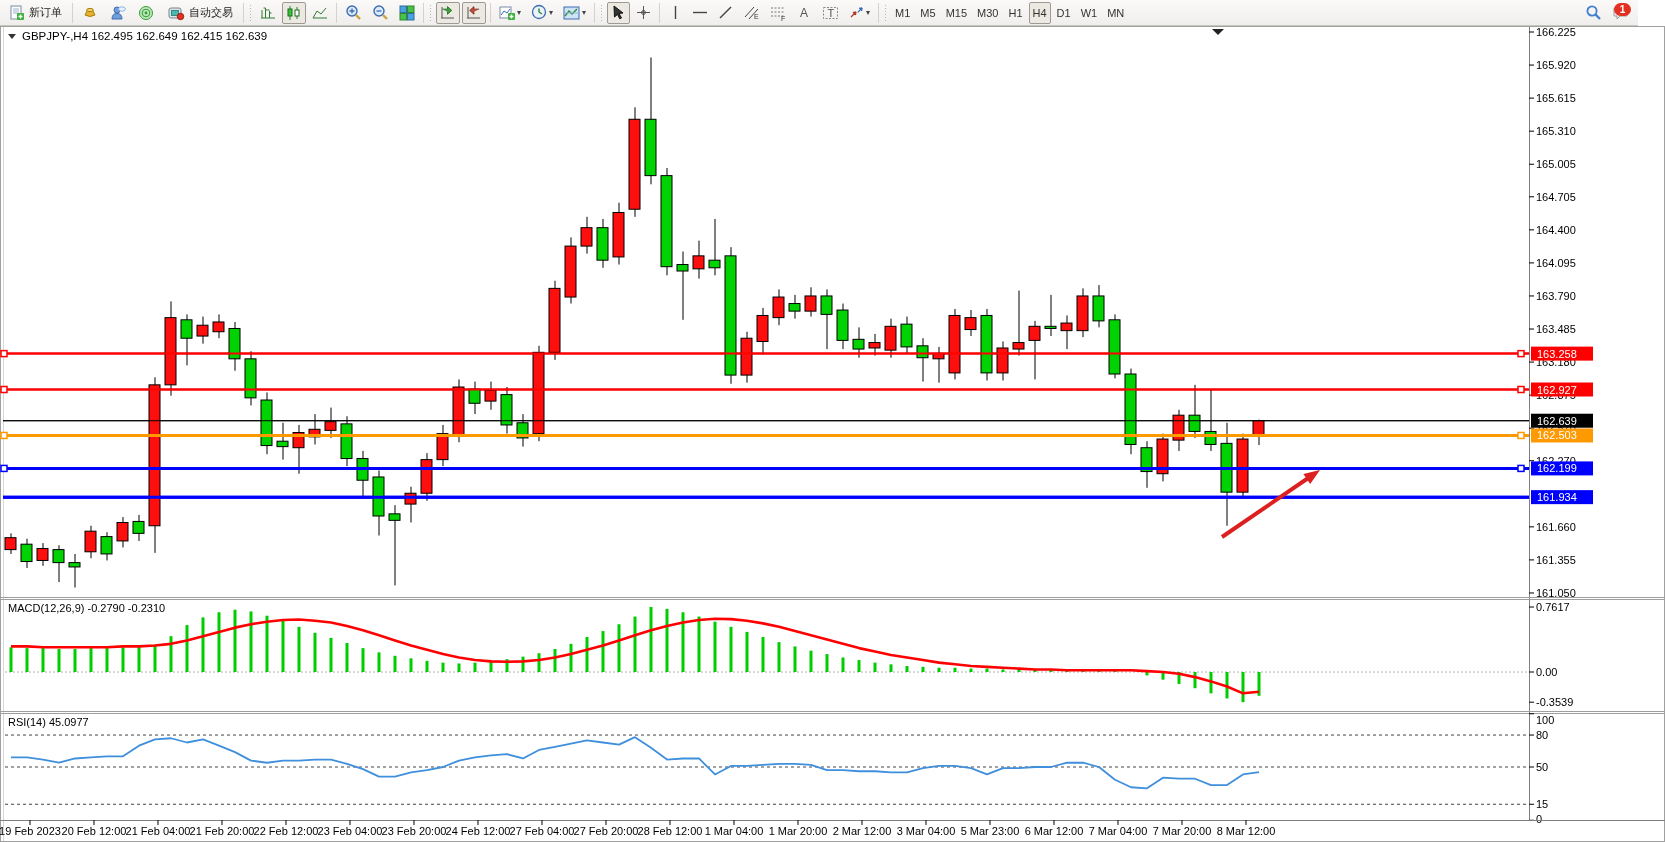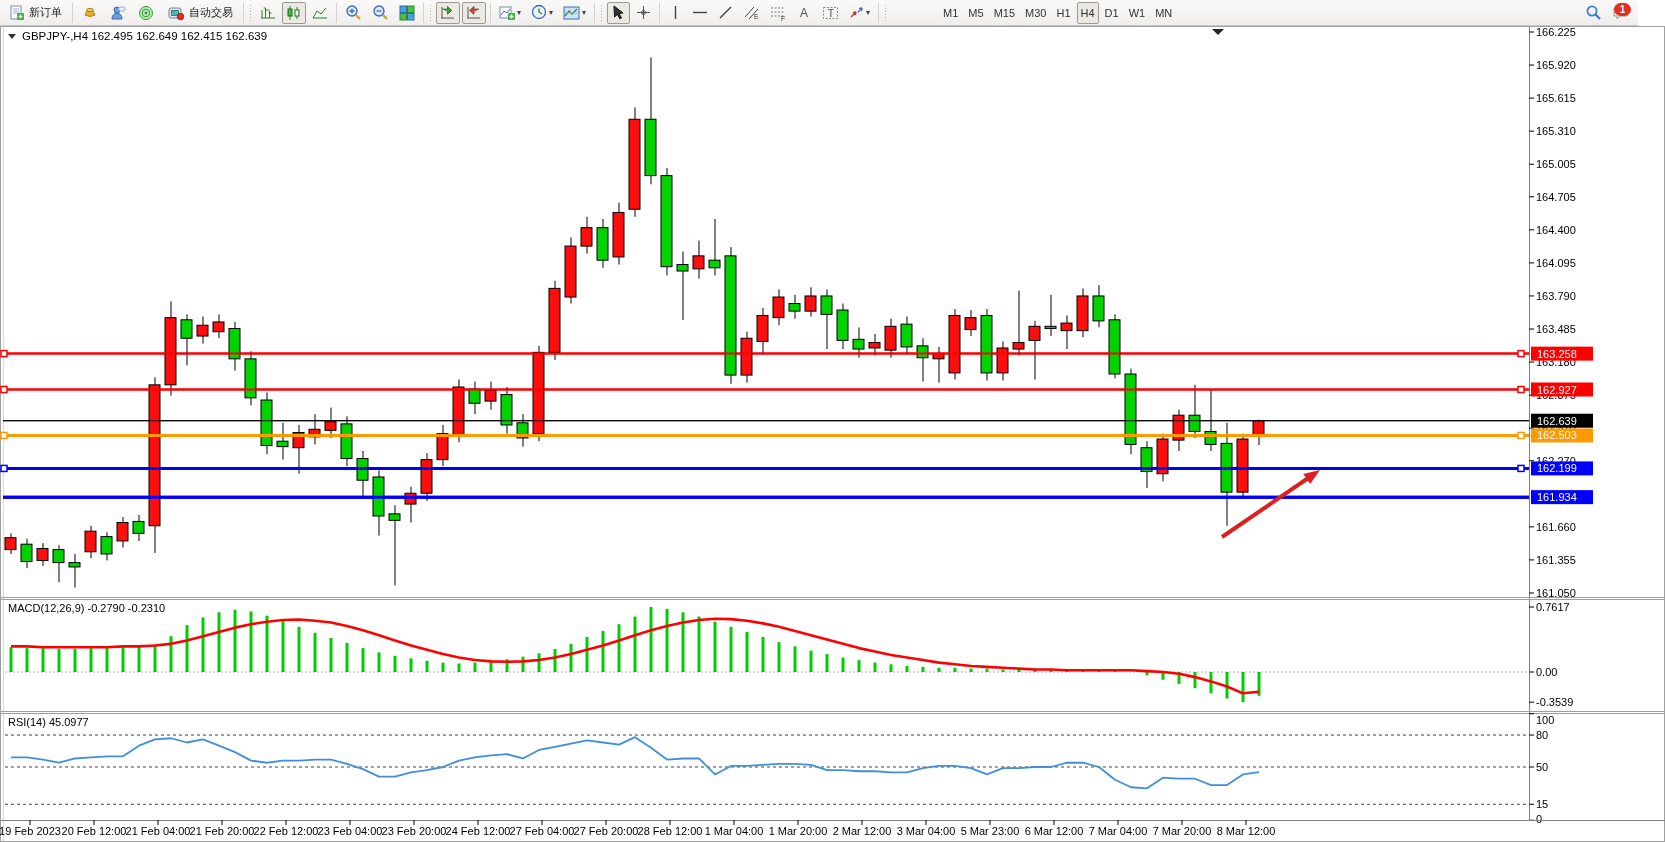--- a/index.html
+++ b/index.html
@@ -208,21 +208,21 @@
   <div class="tbtn">
     <svg width="16" height="15" viewBox="0 0 16 15">
       <path d="M2 12 L7 7 M7 7 l-3.2 0.6 M7 7 l-0.6 3.2" stroke="#b23a2a" stroke-width="1.3" fill="none"></path>
       <path d="M13 3 L8.8 7.4" stroke="#3c6db0" stroke-width="1.3"></path>
       <path d="M13 3 l-3 0.4 M13 3 l-0.4 3" stroke="#3c6db0" stroke-width="1.3" fill="none"></path>
     </svg>
     <span class="caret">▾</span>
   </div>
   <div class="sep"></div>
       <div class="grip"></div>
-  <div id="tf-group" style="display:flex;align-items:center;margin-left:48px;">
+  <div id="tf-group" style="display:flex;align-items:center;">
         <div class="tbtn tf">M1</div>
         <div class="tbtn tf">M5</div>
         <div class="tbtn tf">M15</div>
         <div class="tbtn tf">M30</div>
         <div class="tbtn tf">H1</div>
         <div class="tbtn tf pressed">H4</div>
         <div class="tbtn tf">D1</div>
         <div class="tbtn tf">W1</div>
         <div class="tbtn tf">MN</div>
       </div>

